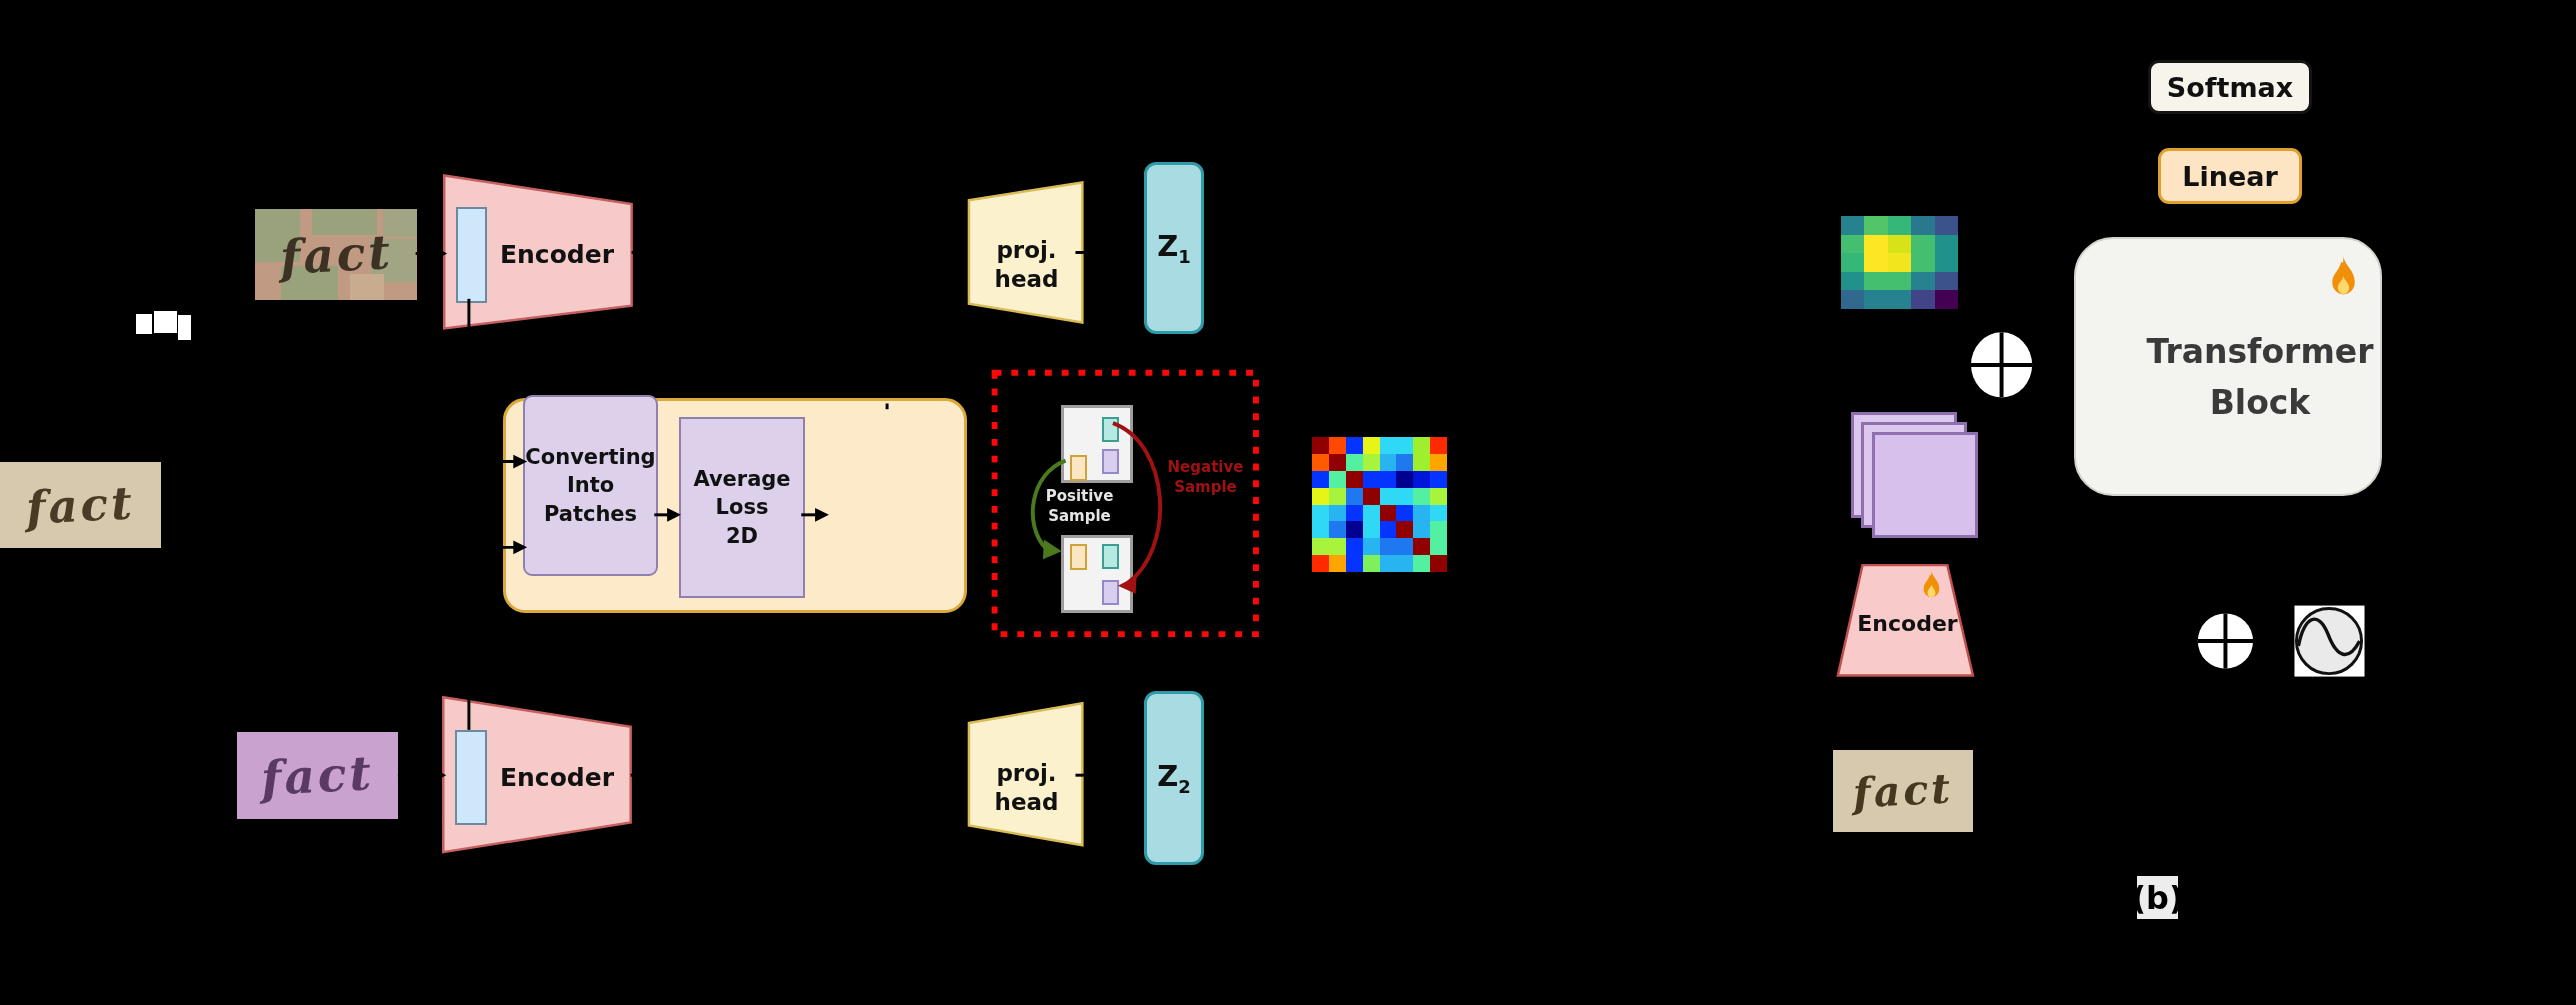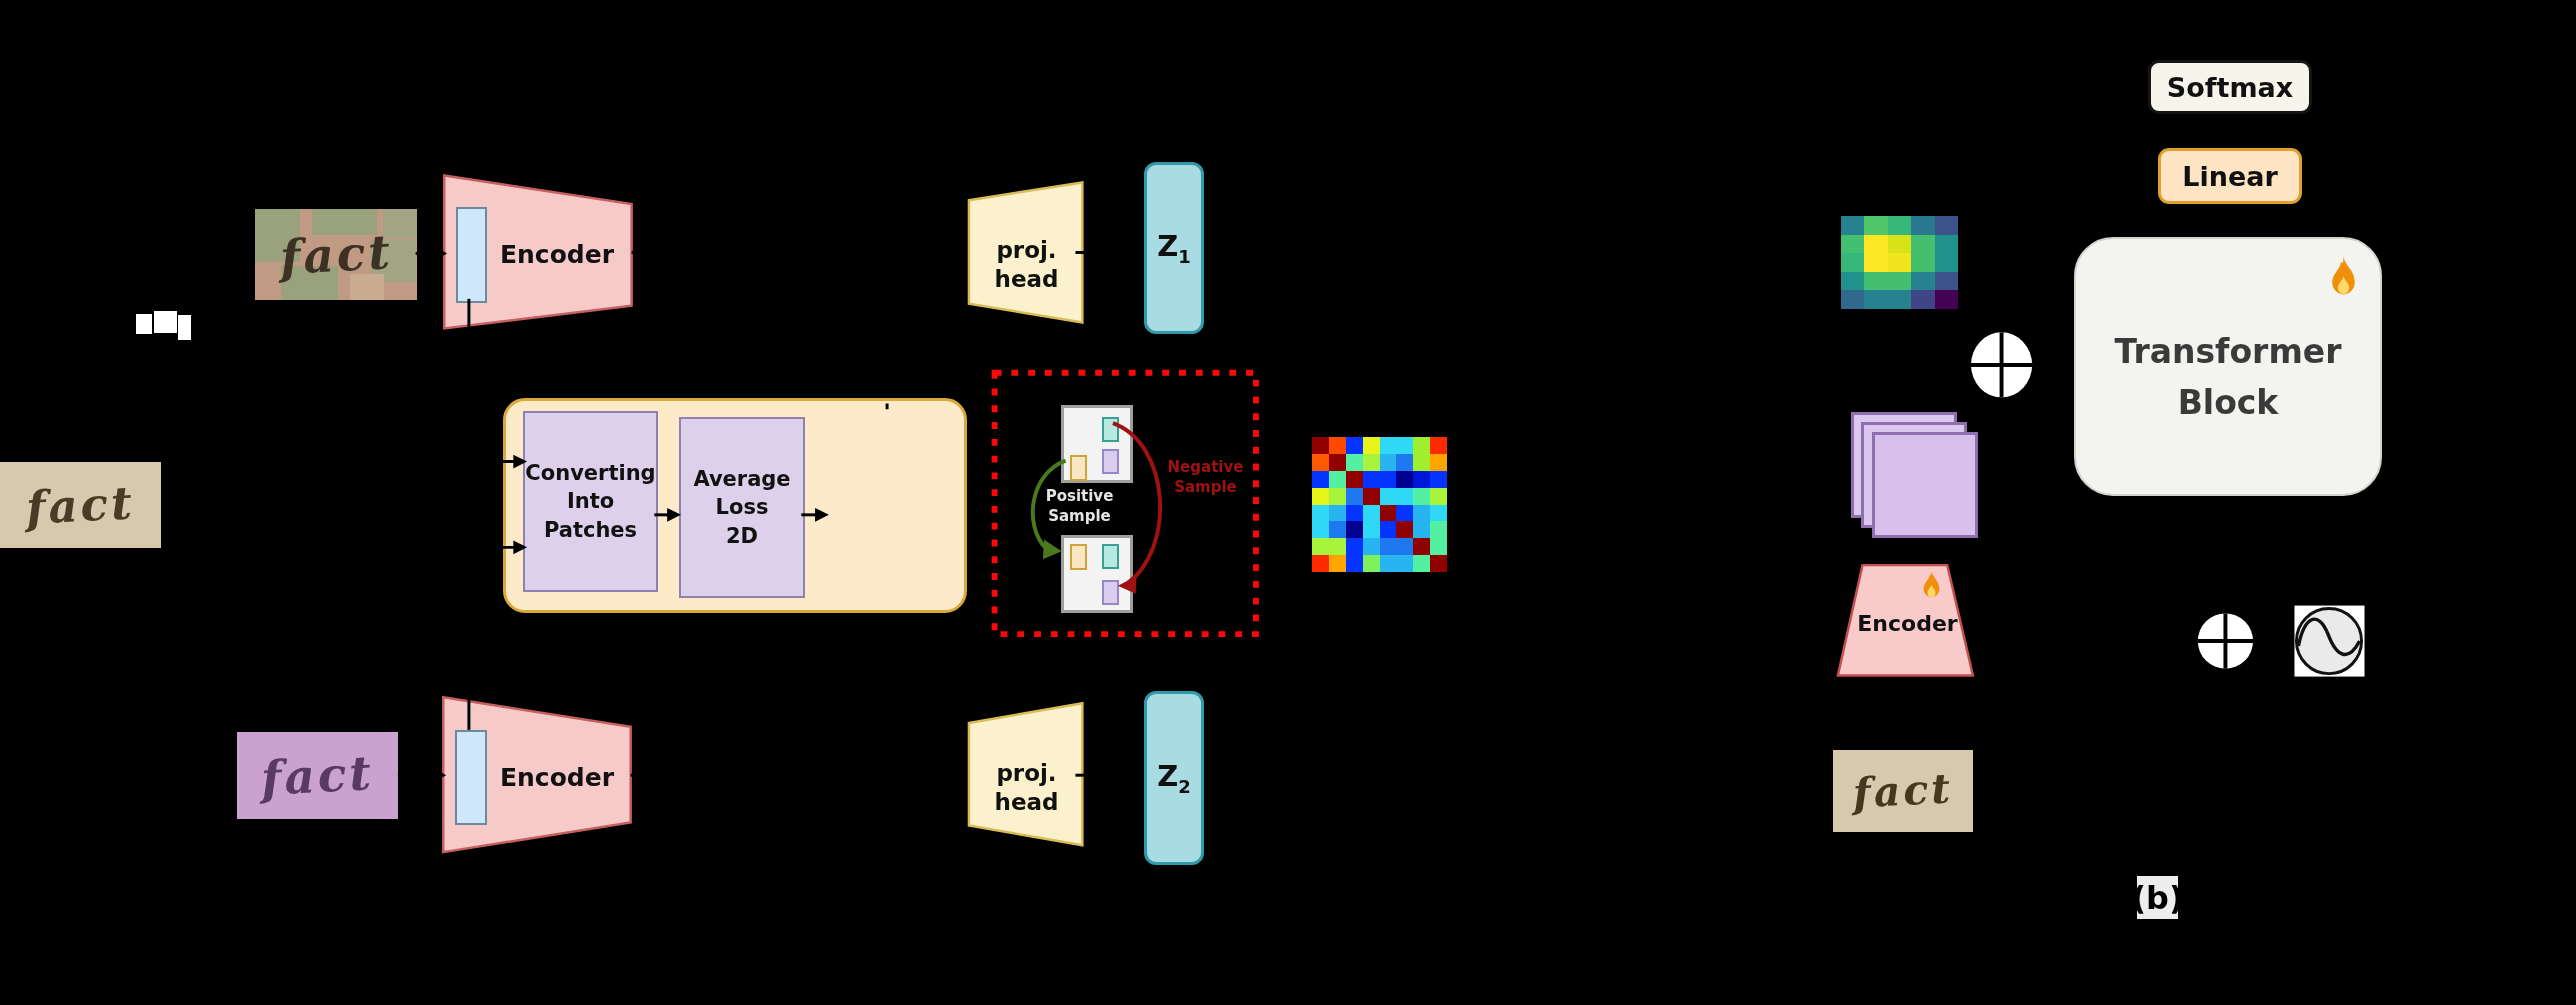--- a/index.html
+++ b/index.html
@@ -81,21 +81,21 @@
   <div class="fact-img" style="left:237px;top:732px;width:161px;height:87px;background:#c9a2cf;">
     <span class="fact-text" style="font-size:47px;color:#5a3a64;">fact</span>
   </div>
 
   <div class="blue-slab" style="left:456px;top:207px;width:27px;height:92px;"></div>
   <div class="enc-label" style="left:488px;top:237px;width:138px;height:34px;">Encoder</div>
   <div class="blue-slab" style="left:455px;top:730px;width:28px;height:91px;"></div>
   <div class="enc-label" style="left:488px;top:760px;width:138px;height:34px;">Encoder</div>
 
   <div class="pipeline" style="left:503px;top:398px;width:458px;height:209px;"></div>
-  <div class="step" style="left:523px;top:411px;width:131px;height:177px;">
+  <div class="step" style="left:523px;top:395px;width:131px;height:177px;border-radius:9px;">
     <span>Converting</span>
     <span>Into</span>
     <span>Patches</span>
   </div>
   <div class="step" style="left:679px;top:417px;width:122px;height:177px;">
     <span>Average</span>
     <span>Loss</span>
     <span>2D</span>
   </div>
 
@@ -223,21 +223,21 @@
       <div style="background: rgb(38, 130, 142);"></div>
       <div style="background: rgb(59, 82, 139);"></div>
       <div style="background: rgb(49, 104, 142);"></div>
       <div style="background: rgb(38, 130, 142);"></div>
       <div style="background: rgb(38, 130, 142);"></div>
       <div style="background: rgb(65, 68, 135);"></div>
       <div style="background: rgb(68, 1, 84);"></div>
     </div>
 
   <div class="tblock" style="left:2074px;top:237px;width:304px;height:255px;">
-    <div class="tblock-text" style="top:87px;">
+    <div class="tblock-text" style="top:87px;margin-left:32px;">
       <span>Transformer</span><br>
       <span>Block</span>
     </div>
   </div>
   <div class="flame" style="left:2324px;top:255px;">
     <svg width="39" height="45" viewBox="0 0 24 28">
       <path fill="#f0900a" d="M12 1 C13 7 19 9.5 19 17 A7 7.5 0 1 1 5 17 C5 11.5 10 9 10.5 4 C11.3 6 12 5 12 1 Z"></path>
       <path fill="#ffd86b" d="M12 13 C12.8 16.5 15.5 17 15.5 20.5 A3.5 3.8 0 1 1 8.5 20.5 C8.5 17 11.2 16.5 12 13 Z"></path>
     </svg>
   </div>

